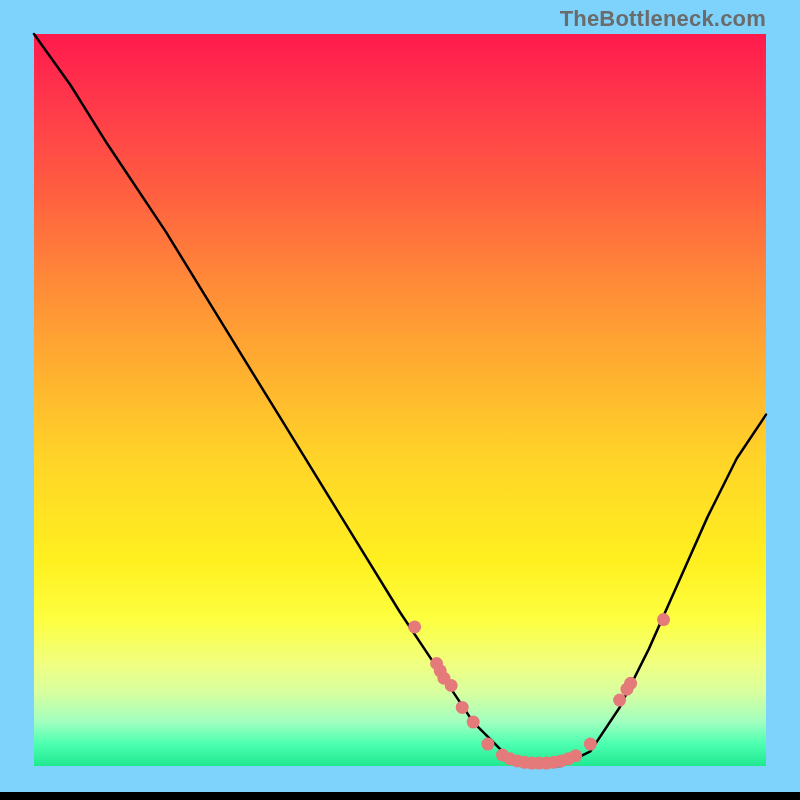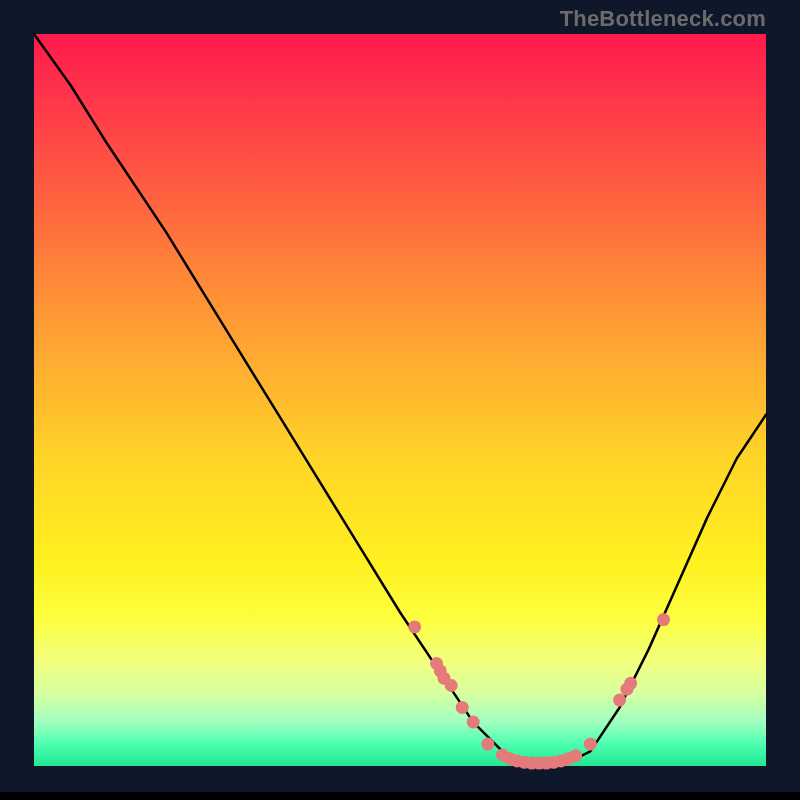--- a/index.html
+++ b/index.html
@@ -1,21 +1,21 @@
 <!DOCTYPE html>
 <html><head>
 <meta charset="utf-8">
 <style>
   * { margin: 0; padding: 0; box-sizing: border-box; }
   html, body { width: 800px; height: 800px; background: #000; overflow: hidden; }
   .container {
     position: relative;
     width: 800px;
     height: 792px;
-    background: #0f172a;
+    background: #7dd3fc;
   }
   .plot-area {
     position: absolute;
     left: 34px;
     top: 34px;
     width: 732px;
     height: 732px;
     background: linear-gradient(to bottom,
       #ff1a4d 0%,
       #ff3a4a 10%,

